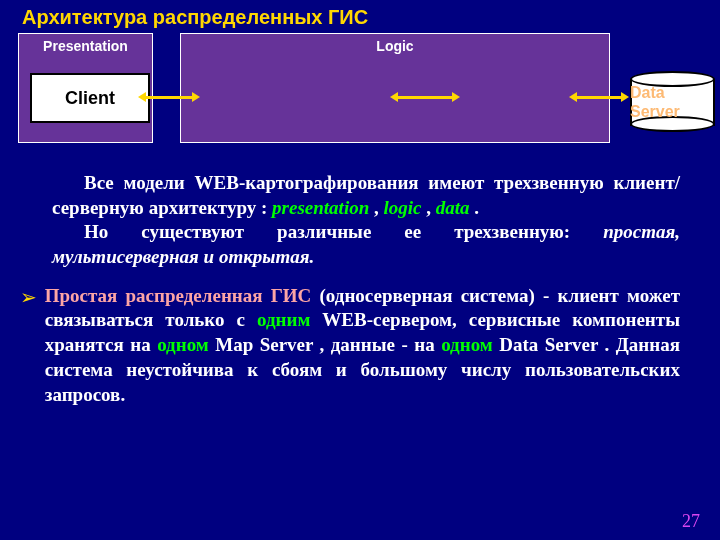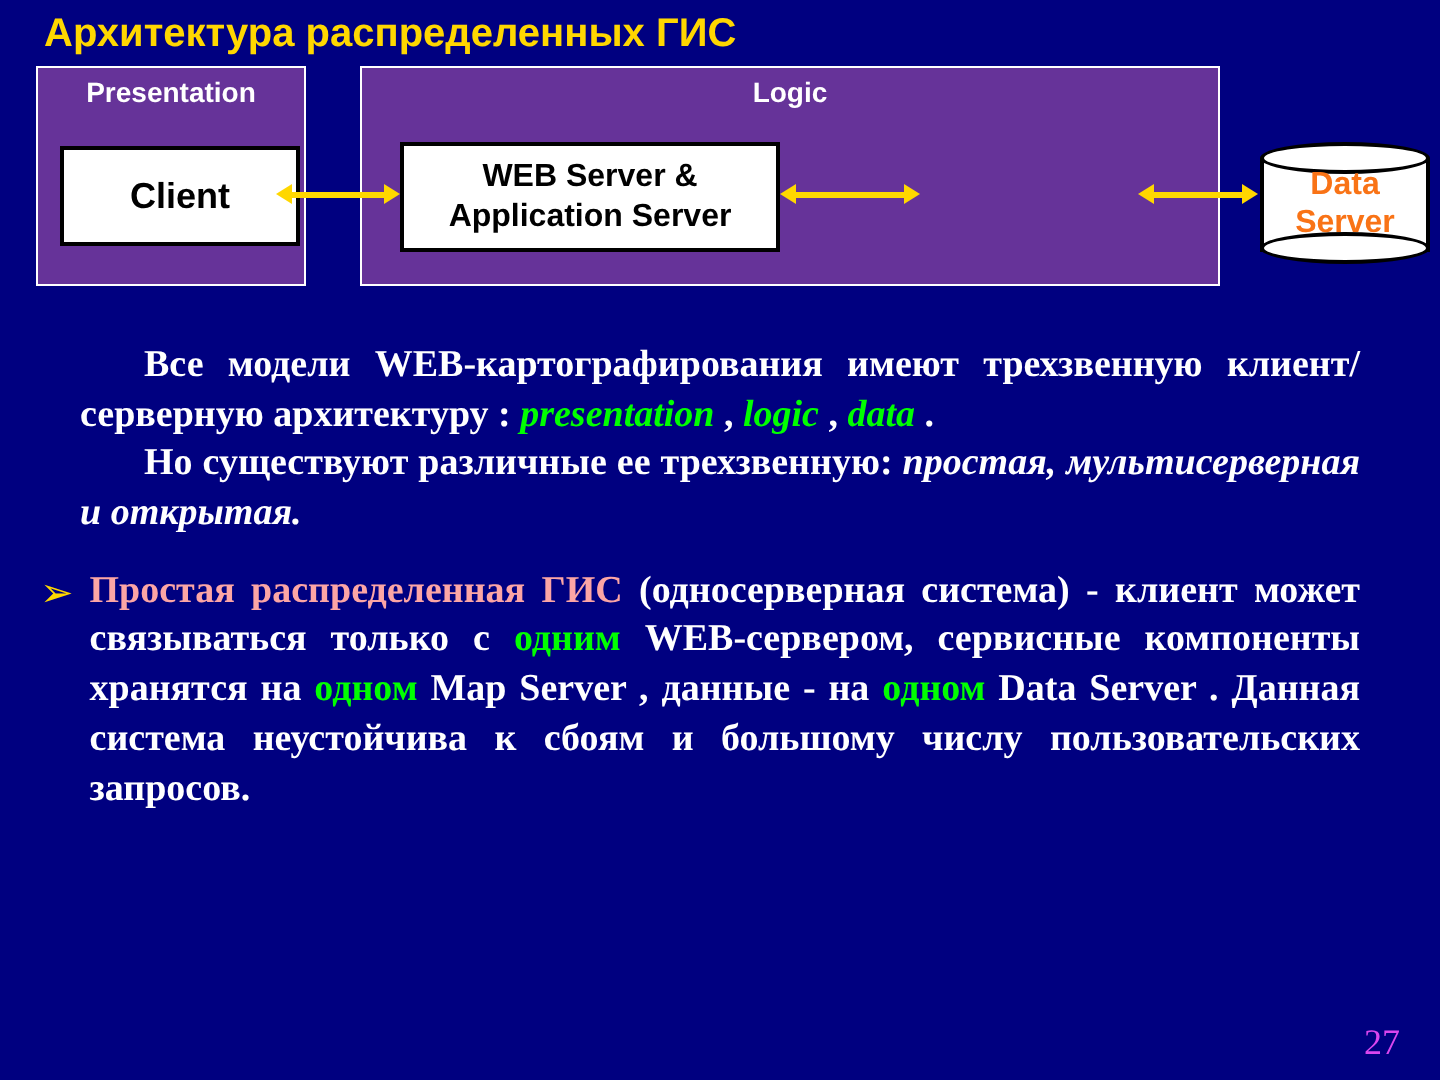--- a/index.html
+++ b/index.html
@@ -96,22 +96,22 @@
     width: 85px;
     height: 16px;
     background: #fff;
     border: 2px solid #000;
     border-radius: 50%;
   }
   .cyl-text {
     position: absolute;
     top: 12px;
     width: 85px;
-    text-align: center;
-    color: #f97316;
+    text-align: left;
+    color: #fdba74;
     font-weight: bold;
     font-size: 16px;
     z-index: 3;
     line-height: 1.2;
   }
   .arrow {
     position: absolute;
     background: #FFD700;
     height: 3px;
   }
@@ -128,21 +128,21 @@
   .arrow2 { left: 386px; top: 63px; width: 58px; }
   .arrow3 { left: 565px; top: 63px; width: 48px; }
   .body-text {
     padding: 18px 40px 0 40px;
     font-family: "Times New Roman", serif;
     font-size: 19px;
     line-height: 1.3;
     color: #fff;
     text-align: justify;
   }
-  .indent { text-indent: 32px; }
+  .indent { text-indent: 32px; margin-left: 12px; }
   .bold { font-weight: bold; }
   .italic { font-style: italic; }
   .green { color: #00FF00; }
   .yellow { color: #fca5a5; }
   .bullet-row {
     padding: 14px 40px 0 20px;
     font-family: "Times New Roman", serif;
     font-size: 19px;
     line-height: 1.3;
     text-align: justify;
@@ -164,21 +164,20 @@
 <div class="title">Архитектура распределенных ГИС</div>
 
 <div class="diagram-container">
   <div class="presentation-box">
     <div class="section-label">Presentation</div>
   </div>
   <div class="logic-box">
     <div class="section-label">Logic</div>
   </div>
   <div class="node-box client-box">Client</div>
-  <div class="node-box web-box">WEB Server &amp; Application Server</div>
   <div class="data-cylinder">
     <div class="cyl-body"></div>
     <div class="cyl-top"></div>
     <div class="cyl-bottom"></div>
     <div class="cyl-text">Data Server</div>
   </div>
   <div class="arrow arrow1"></div>
   <div class="arrow arrow2"></div>
   <div class="arrow arrow3"></div>
 </div>

